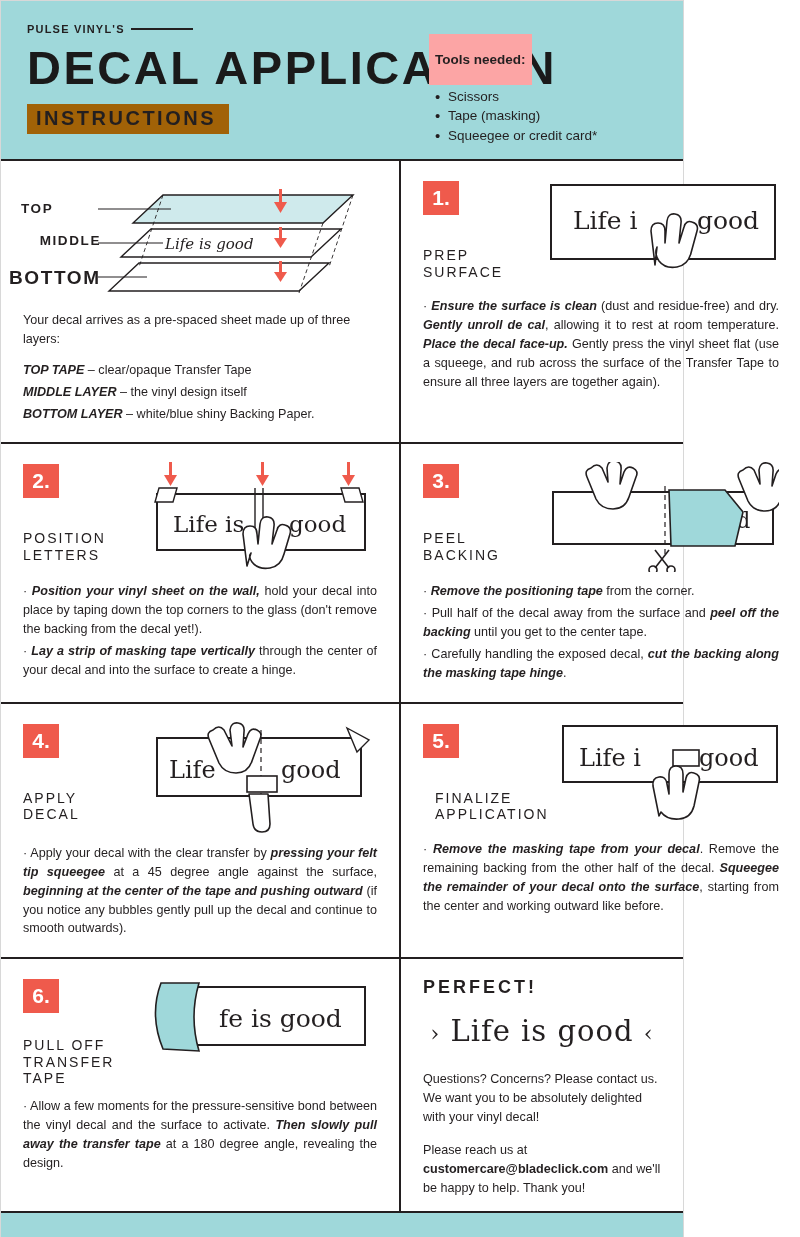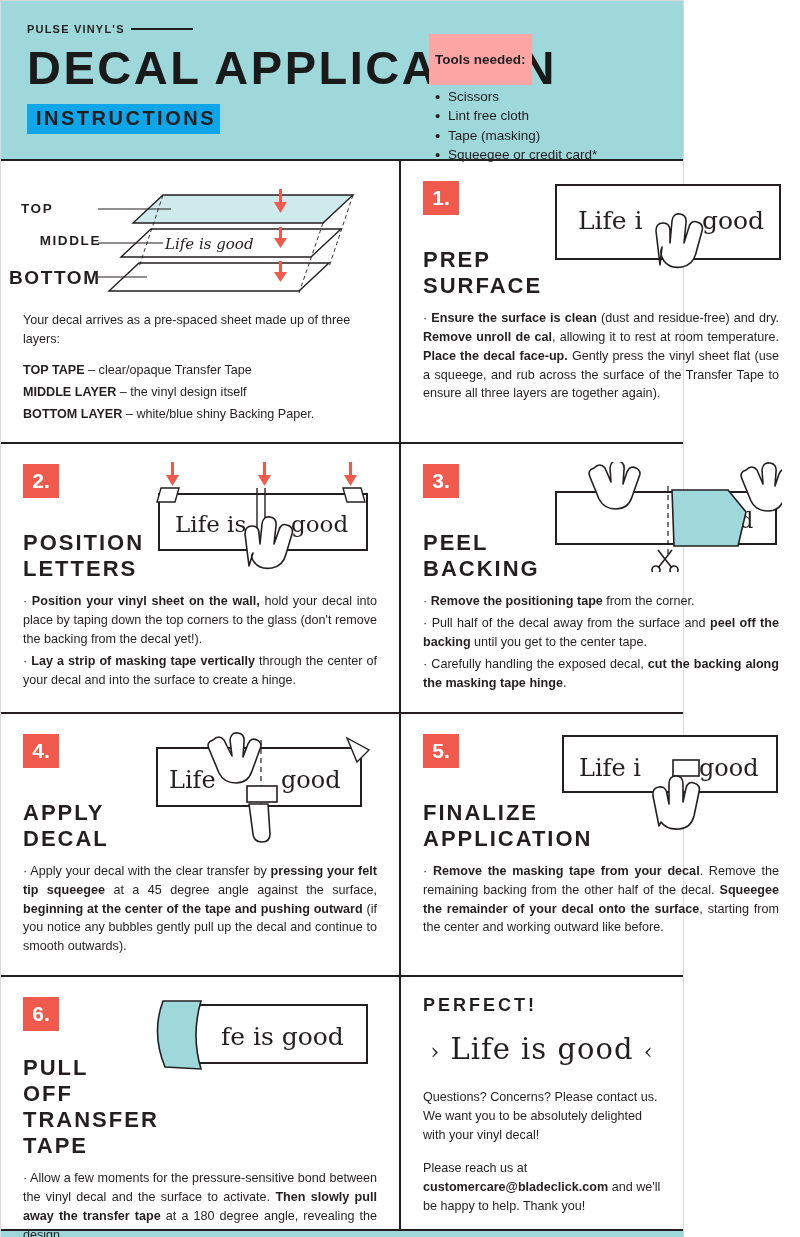--- a/index.html
+++ b/index.html
@@ -43,26 +43,26 @@
   .title-main {
     font-size: 47px;
     font-weight: bold;
     letter-spacing: 2.5px;
     line-height: 1.05;
     margin-top: 8px;
     color: #1a1a1a;
   }
   .title-sub {
     display: inline-block;
-    background: #0ea5e9;
+    background: #a16207;
     color: #231f20;
     font-size: 20px;
     font-weight: bold;
     letter-spacing: 2.5px;
-    padding: 3px 4px 4px 9px;
+    padding: 3px 13px 4px 9px;
     margin-top: 12px;
   }
   .tools {
     position: absolute;
     top: 33px;
     right: 24px;
     width: 230px;
   }
   .tools-title {
     display: inline-block;
@@ -111,42 +111,42 @@
     font-weight: bold;
     width: 36px;
     height: 34px;
     display: flex;
     align-items: center;
     justify-content: center;
     flex: 0 0 auto;
     margin-top: 2px;
   }
   .step-title {
-    font-size: 22px;
-    font-weight: bold;
+    font-size: 14px;
+    font-weight: normal;
     letter-spacing: 2px;
     line-height: 1.18;
     margin-top: 32px;
   }
   .head-row {
     display: flex;
     align-items: flex-start;
     gap: 10px;
   }
   .head-left { width: 120px; }
   .art { flex: 1 1 auto; }
 
   .body-text {
     font-size: 12.6px;
     line-height: 1.5;
     margin-top: 10px;
     text-align: justify;
   }
   .body-text p { margin-bottom: 3px; }
-  .body-text b { font-weight: bold; }
+  .body-text b { font-weight: bold; font-style: italic; }
 
   
   .layers {
     position: relative;
     height: 118px;
     margin: 4px 0 4px 0;
   }
 
   
   .footer {
@@ -189,21 +189,20 @@
       <span>PULSE VINYL'S</span>
       <span class="brand-rule"></span>
     </div>
     <div class="title-main">DECAL APPLICATION</div>
     <div class="title-sub">INSTRUCTIONS</div>
 
     <div class="tools">
       <div class="tools-title">Tools needed:</div>
       <ul>
         <li>Scissors</li>
-        <li>Lint free cloth</li>
         <li>Tape (masking)</li>
         <li>Squeegee or credit card*</li>
       </ul>
     </div>
   </div>
 
   <div style="height:2px;background:#231f20;"></div>
 
   <div class="grid">
 
@@ -269,21 +268,21 @@
               <text x="26" y="50" font-family="DejaVu Serif, serif" font-size="25" fill="#231f20">Life i</text>
               <text x="150" y="50" font-family="DejaVu Serif, serif" font-size="25" fill="#231f20">good</text>
               <g fill="#fff" stroke="#231f20" stroke-width="1.6" stroke-linejoin="round">
                 <path d="M108 86 L104 52 q0-8 7-8 q7 0 7 8 l0 12 l2-22 q1-8 8-7 q7 1 6 9 l-2 20 l5-16 q2-7 8-5 q7 2 5 9 l-6 22 q-3 12 -14 14 q-12 2 -18 -6 q-5 -7 -2 -14z"></path>
               </g>
             </svg>
           </div>
         </div>
         <div class="body-text">
           <p>
-            <span>· </span><b>Ensure the surface is clean</b> (dust and residue-free) and dry. <b>Remove unroll de cal</b>, allowing it to rest at room temperature. <b>Place the decal face-up.</b> Gently press the vinyl sheet flat (use a squeege, and rub across the surface of the Transfer Tape to ensure all three layers are together again).
+            <span>· </span><b>Ensure the surface is clean</b> (dust and residue-free) and dry. <b>Gently unroll de cal</b>, allowing it to rest at room temperature. <b>Place the decal face-up.</b> Gently press the vinyl sheet flat (use a squeege, and rub across the surface of the Transfer Tape to ensure all three layers are together again).
           </p>
         </div>
       </div>
     </div>
 
     <div class="row">
 
       <div class="cell left">
         <div class="head-row">
           <div class="head-left">
@@ -394,21 +393,21 @@
         </div>
         <div class="body-text">
           <p>· Apply your decal with the clear transfer by <b>pressing your felt tip squeegee</b> at a 45 degree angle against the surface, <b>beginning at the center of the tape and pushing outward</b> (if you notice any bubbles gently pull up the decal and continue to smooth outwards).</p>
         </div>
       </div>
 
       <div class="cell right">
         <div class="head-row">
           <div class="head-left">
             <div class="numbox">5.</div>
-            <div class="step-title" style="white-space:pre-line;">FINALIZE
+            <div class="step-title" style="white-space:pre-line;margin-left:12px;">FINALIZE
 APPLICATION</div>
           </div>
           <div class="art">
             <svg width="232" height="108" viewBox="0 0 232 108">
               <rect x="10" y="4" width="214" height="56" fill="#fff" stroke="#231f20" stroke-width="2"></rect>
               <text x="26" y="44" font-family="DejaVu Serif, serif" font-size="24" fill="#231f20">Life i</text>
               <text x="146" y="44" font-family="DejaVu Serif, serif" font-size="24" fill="#231f20">good</text>
               <rect x="120" y="28" width="26" height="16" fill="#fff" stroke="#231f20" stroke-width="1.6"></rect>
               <g fill="#fff" stroke="#231f20" stroke-width="1.6" stroke-linejoin="round">
                 <path d="M106 94 l-6 -30 q-1 -8 6 -9 q7 -1 8 7 l2 10 l0 -20 q0 -8 7 -8 q7 0 7 8 l0 18 l3 -14 q2 -7 8 -5 q7 2 5 9 l-5 24 q-3 12 -15 13 q-12 1 -18 -7z"></path>

